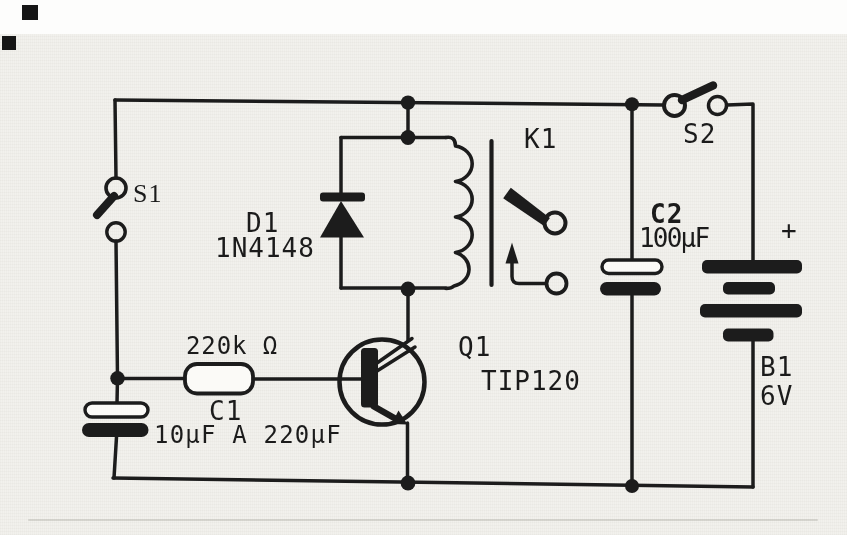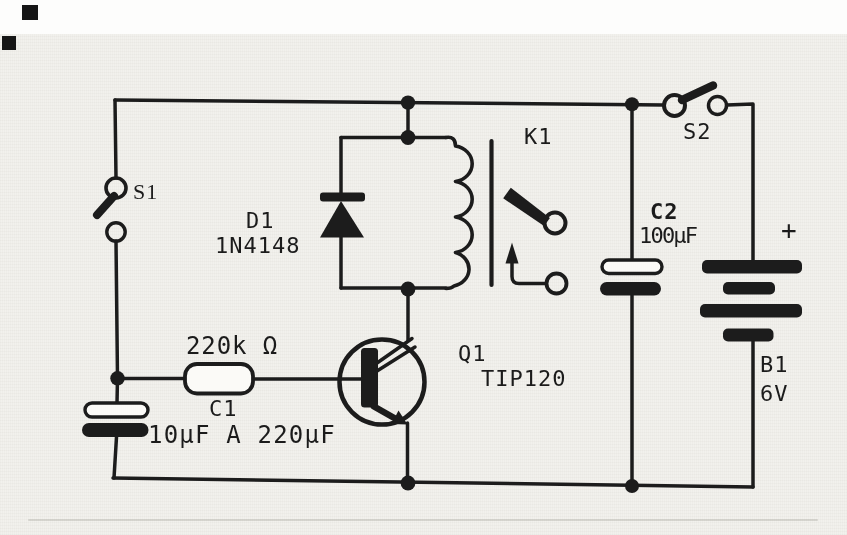--- a/index.html
+++ b/index.html
@@ -10,36 +10,36 @@
           repeating-linear-gradient(0deg, rgba(120,115,100,0.035) 0 1px, transparent 1px 3px),
           repeating-linear-gradient(90deg, rgba(120,115,100,0.03) 0 1px, transparent 1px 2px);
         font-family:"DejaVu Sans Mono","Liberation Mono",monospace;}
   .white-strip{position:absolute;left:0;top:0;width:847px;height:34px;background:#fdfdfc;}
   .scan-mark{position:absolute;background:#161616;}
   .mark1{left:22px;top:5px;width:16px;height:15px;}
   .mark2{left:2px;top:36px;width:14px;height:14px;}
   .page-shadow{position:absolute;left:28px;top:519px;width:790px;height:2px;
                background:rgba(150,148,138,0.30);border-radius:2px;}
   svg{position:absolute;left:0;top:0;}
-  .lbl{position:absolute;font-size:22px;line-height:1;letter-spacing:1px;
+  .lbl{position:absolute;font-size:26px;line-height:1;letter-spacing:1px;
        color:#1b1b1b;white-space:pre;}
   .lbl-s1{left:133px;top:181px;font-family:Liberation Serif, serif;}
   .lbl-d1{left:246px;top:210px;}
   .lbl-d1part{left:215px;top:235px;}
   .lbl-k1{left:524px;top:126px;}
   .lbl-s2{left:683px;top:121px;}
   .lbl-c2{left:650px;top:201px;font-weight:bold;}
   .lbl-c2val{left:639px;top:225px;letter-spacing:-1.8px;}
   .lbl-plus{left:781px;top:217px;font-size:26px;}
   .lbl-b1{left:760px;top:354px;}
   .lbl-b1val{left:760px;top:383px;}
   .lbl-r1{left:186px;top:334px;font-size:24px;letter-spacing:0.9px;}
   .lbl-c1{left:209px;top:398px;}
-  .lbl-c1val{left:148px;top:423px;font-size:24px;letter-spacing:1.2px;}
-  .lbl-q1{left:458px;top:343px;}
+  .lbl-c1val{left:154px;top:423px;font-size:24px;letter-spacing:1.2px;}
+  .lbl-q1{left:458px;top:334px;}
   .lbl-q1part{left:437px;top:368px;margin-left:44px;}
 </style>
 </head>
 <body>
 
 <div class="page">
   <div class="white-strip"></div>
   <div class="scan-mark mark1"></div>
   <div class="scan-mark mark2"></div>
   <div class="page-shadow"></div>

